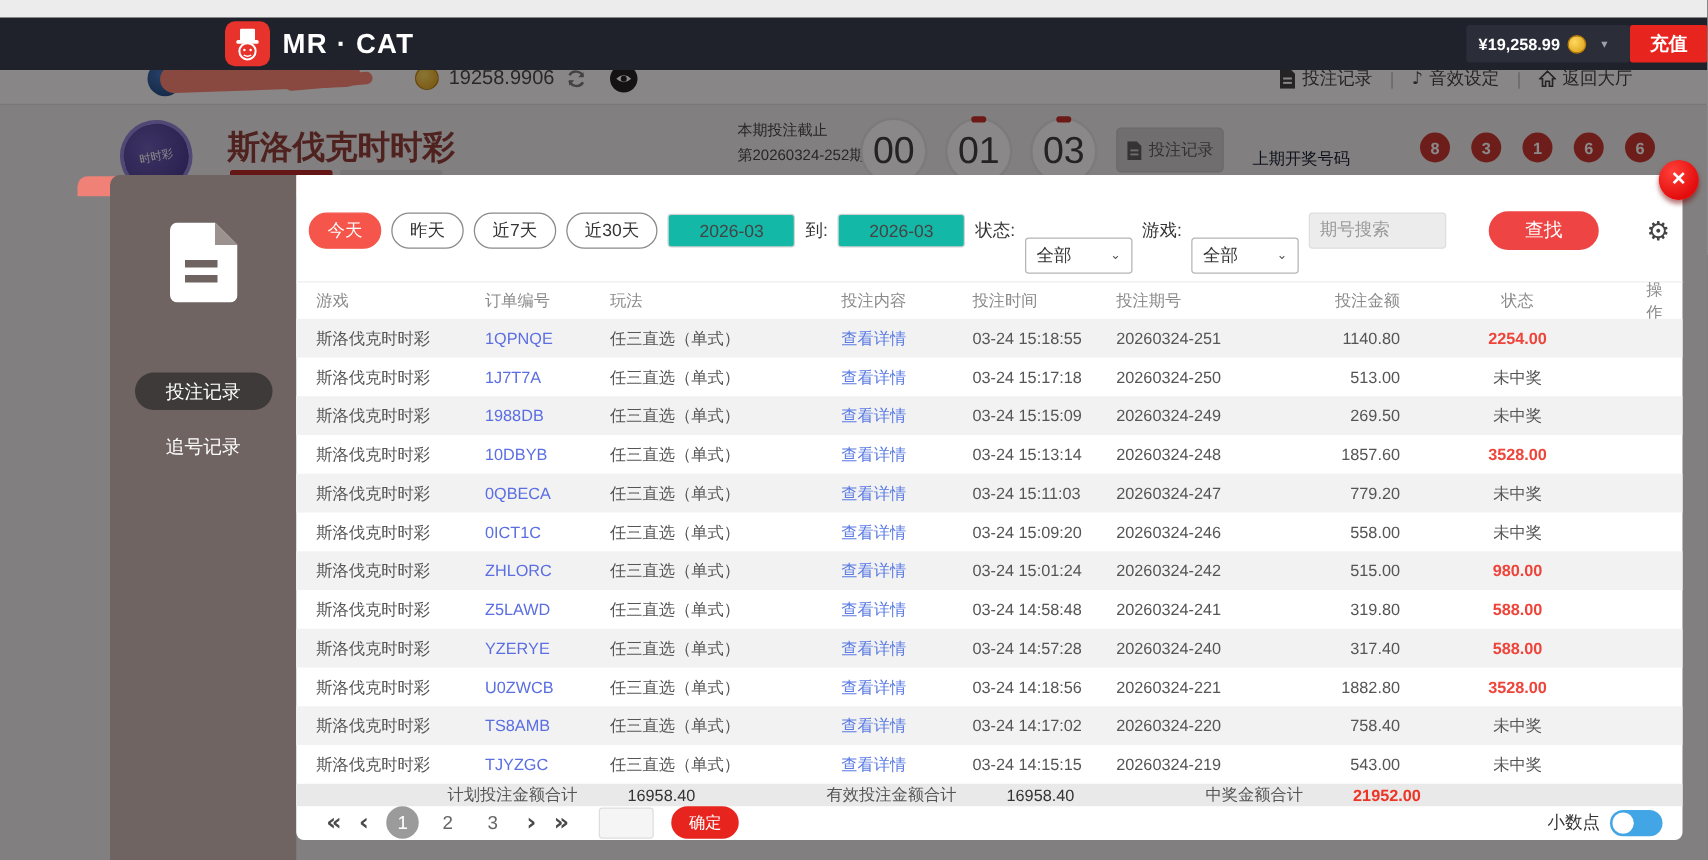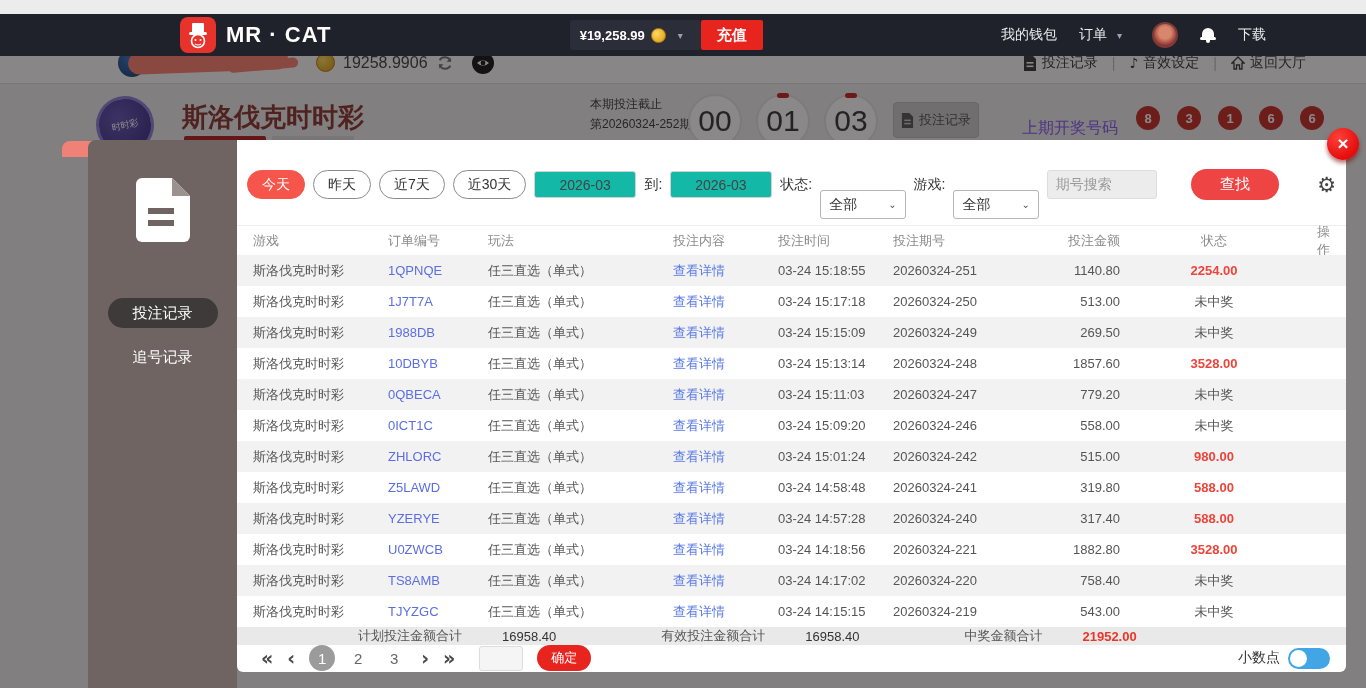--- a/index.html
+++ b/index.html
@@ -26,21 +26,21 @@
   .avatar-sm { width:26px; height:26px; border-radius:50%; border:2px solid #7a3b3b;
     background:radial-gradient(circle at 50% 40%, #d9876c 0 35%, #8c2f2f 75%, #5d1f22); }
   .bell { width:16px; height:16px; position:relative; }
   .bell:before { content:""; position:absolute; left:2px; top:1px; width:12px; height:10px; background:#fff;
     border-radius:7px 7px 2px 2px; }
   .bell:after { content:""; position:absolute; left:0; top:10px; width:16px; height:3px; background:#fff; border-radius:2px; }
   .bell i { position:absolute; left:6px; top:13px; width:4px; height:3px; background:#fff; border-radius:0 0 3px 3px; }
 
   
   .subbar { position:absolute; top:42px; left:0; width:100%; height:42px; background:#fafafa;
-    display:flex; align-items:center; border-bottom:1px solid #ddd; }
+    display:flex; align-items:center; border-bottom:1px solid #ddd;gap:16px; }
   .avatar-user { width:28px; height:28px; border-radius:50%; background:radial-gradient(circle at 40% 35%,#3d74c0,#173d72);
     margin-left:118px; }
   .scribble { position:absolute; left:128px; top:8px; width:160px; height:22px; background:#fb8274;
     border-radius:12px; transform:rotate(-2deg); }
   .scribble:before { content:""; position:absolute; left:18px; top:-6px; width:120px; height:16px; background:#fb8274;
     border-radius:10px; transform:rotate(3deg); }
   .scribble:after { content:""; position:absolute; left:100px; top:12px; width:70px; height:10px; background:#fb8274;
     border-radius:8px; transform:rotate(-3deg); }
   .sub-balance { display:flex; align-items:center; gap:8px; margin-left:170px; font-size:16px; color:#444; }
   .icon-btn { color:#666; cursor:pointer; display:inline-flex; align-items:center; }
@@ -61,21 +61,21 @@
   .game-subbtn2 { position:absolute; left:272px; top:52px; width:82px; height:18px; background:#d9d9d9; border-radius:2px 2px 0 0; }
   .deadline { position:absolute; left:590px; top:10px; font-size:12px; color:#404040; line-height:20px; }
   .countdown { position:absolute; left:578px; top:10px; display:flex; gap:14px; margin-left:110px; }
   .cd-circle { width:54px; height:54px; border-radius:50%; background:#fdfdfd; border:2px solid #e2e2e2;
     display:flex; align-items:center; justify-content:center; font-size:30px; color:#3a3a3a; position:relative; }
   .cd-circle .tick { position:absolute; top:-3px; left:50%; transform:translateX(-50%); width:12px; height:5px;
     border-radius:3px; background:#c32a25; }
   .record-btn-gray { position:absolute; left:893px; top:18px; width:86px; height:36px; background:#cccccc;
     border:1px solid #bdbdbd; border-radius:4px; display:flex; align-items:center; justify-content:center;
     gap:5px; font-size:13px; color:#555; cursor:pointer; }
-  .lastdraw-label { position:absolute; left:1002px; top:34px; font-size:16px; color:#8b5cf6;margin-left:20px; }
+  .lastdraw-label { position:absolute; left:1002px; top:34px; font-size:13px; color:#0f172a; }
   .balls { position:absolute; left:1136px; top:22px; display:flex; gap:17px; }
   .ball { width:24px; height:24px; border-radius:50%; background:#c6332c; color:#fff; font-size:13px; font-weight:bold;
     display:flex; align-items:center; justify-content:center; }
   .salmon-strip { position:absolute; left:62px; top:141px; width:370px; height:16px; background:#ef8177;
     border-radius:8px 8px 0 0; z-index:3; }
 
   
   .overlay { position:absolute; top:42px; left:0; width:100%; height:646px; background:rgba(12,9,8,0.48); z-index:2; }
 
   
@@ -166,29 +166,20 @@
       <div class="brand">MR · CAT</div>
     </div>
     <div class="nav-center">
       <div class="balance-pill">
         <span>¥19,258.99</span>
         <span class="coin"></span>
         <span class="chev">▾</span>
       </div>
       <button class="recharge-btn">充值</button>
     </div>
-    <div class="nav-right">
-      <span class="nav-link">我的钱包</span>
-      <span class="nav-link"><span>订单</span> <span class="chev">▾</span></span>
-      <span class="avatar-sm"></span>
-      <span class="bell">
-          <i></i>
-        </span>
-      <span class="nav-link">下载</span>
-    </div>
   </div>
 
   <div class="subbar">
     <div class="avatar-user"></div>
     <div class="scribble"></div>
     <div class="sub-balance">
       <span class="coin" style="width:19px;height:19px;"></span>
       <span>19258.9906</span>
       <span class="icon-btn">
         <svg width="18" height="18" viewBox="0 0 18 18">

